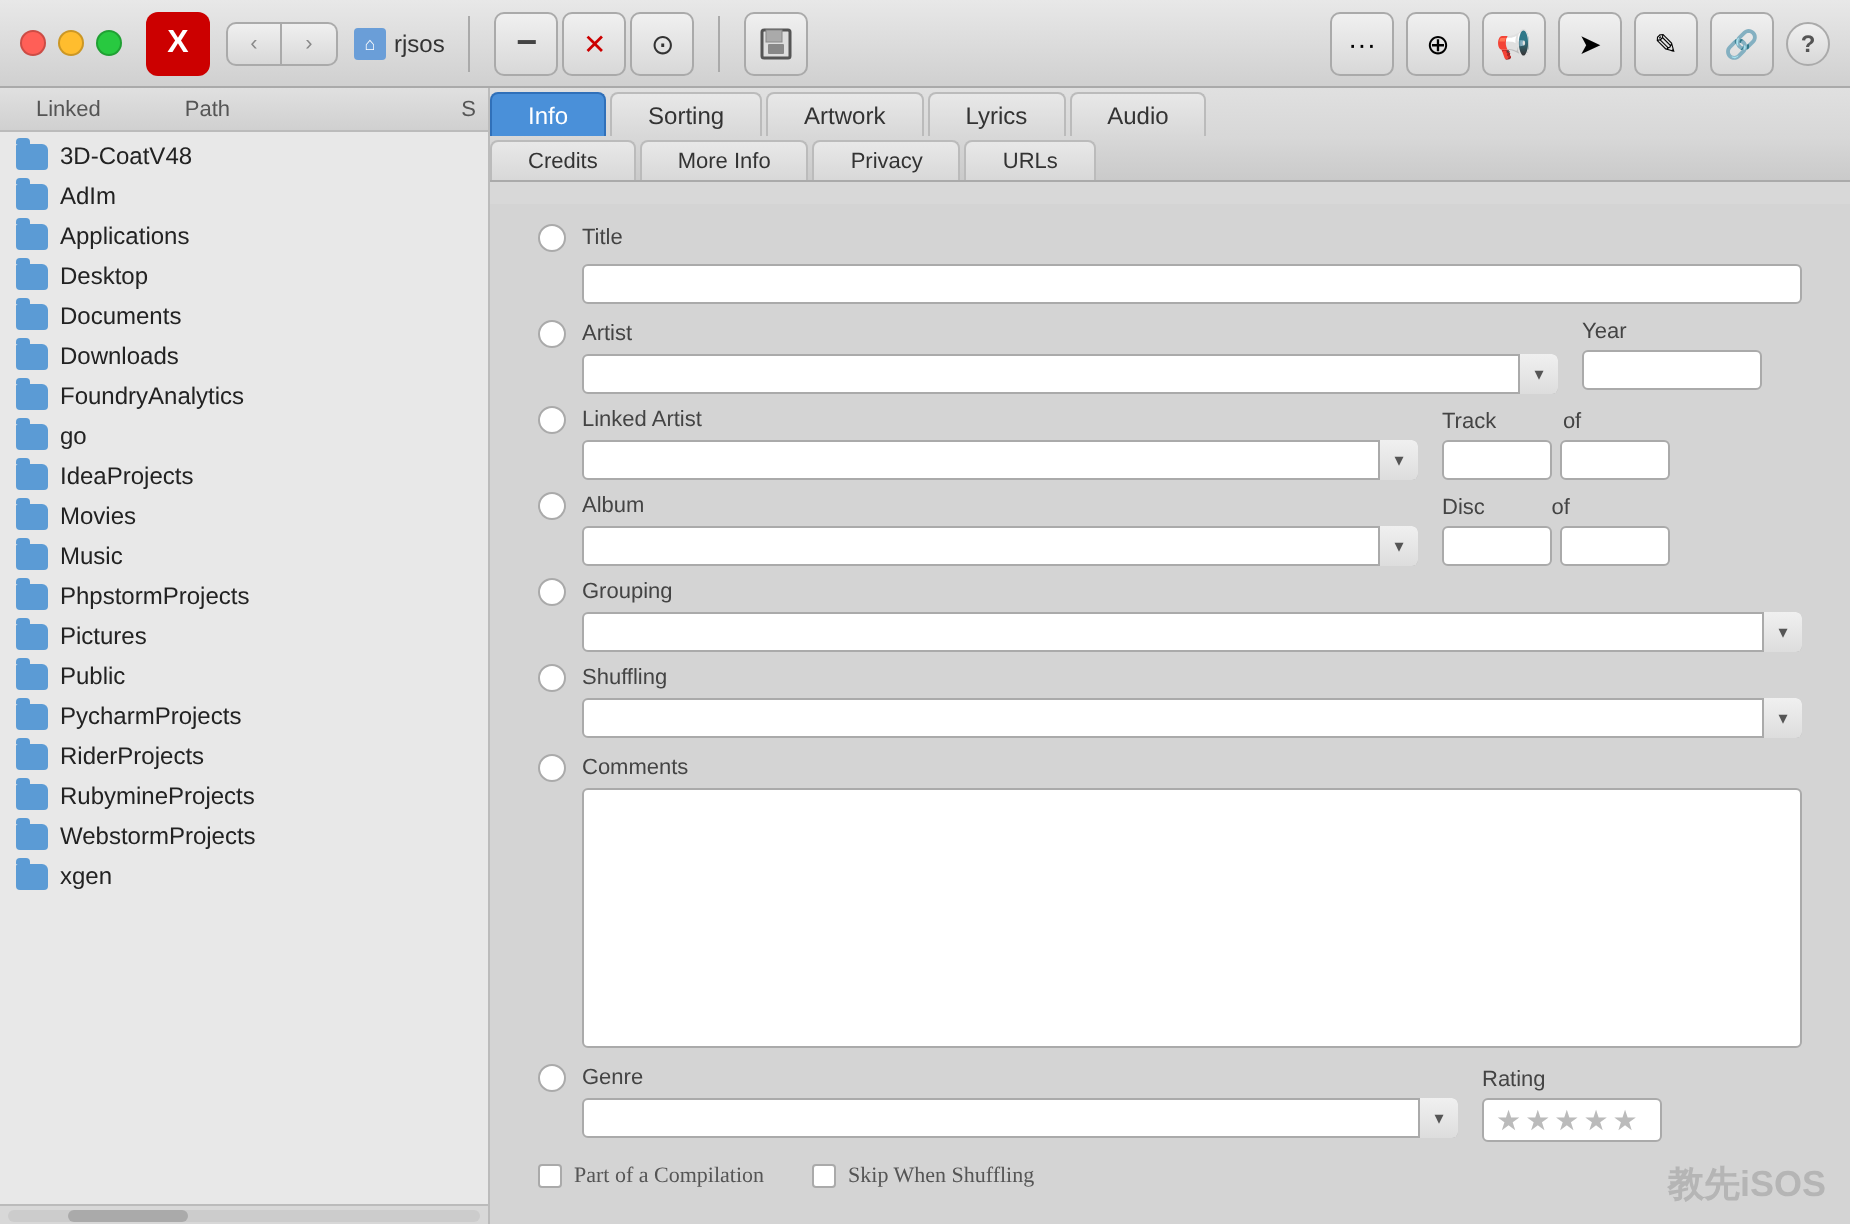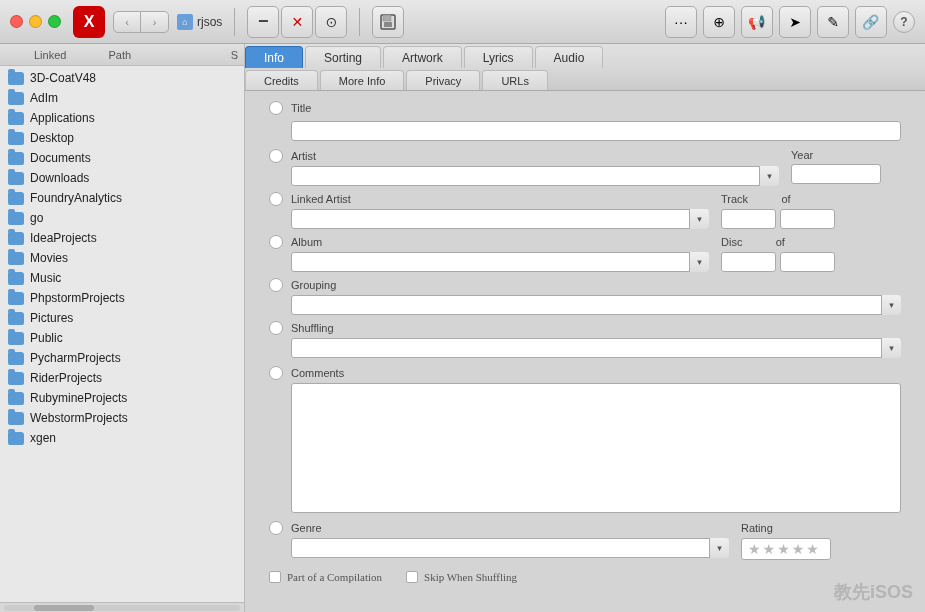--- a/index.html
+++ b/index.html
@@ -227,20 +227,21 @@
       border-radius: 3px;
       margin-left: 30px;
     }
 
     
     .right-panel {
       flex: 1;
       background: #d8d8d8;
       display: flex;
       flex-direction: column;
+      gap: 11px;
     }
 
     
     .tab-bar {
       background: linear-gradient(to bottom, #e0e0e0, #d0d0d0);
       border-bottom: 1px solid #aaa;
     }
     .tab-row {
       display: flex;
       height: 24px;
@@ -438,21 +439,21 @@
     <div class="toolbar-btn">✎</div>
     <div class="toolbar-btn">🔗</div>
     <div class="help-btn">?</div>
   </div>
 </div>
 
 <div class="main-area">
 
   <div class="sidebar">
     <div class="sidebar-header">
-      <span style="margin-left:28px">Linked</span>
+      <span style="margin-left:12px">Linked</span>
       <span style="margin-left:36px">Path</span>
       <span style="margin-left:auto">S</span>
     </div>
 
     <div class="sidebar-list">
 
       <div class="sidebar-item">
         <div class="folder-icon"></div>
         <span>3D-CoatV48</span>
       </div>

